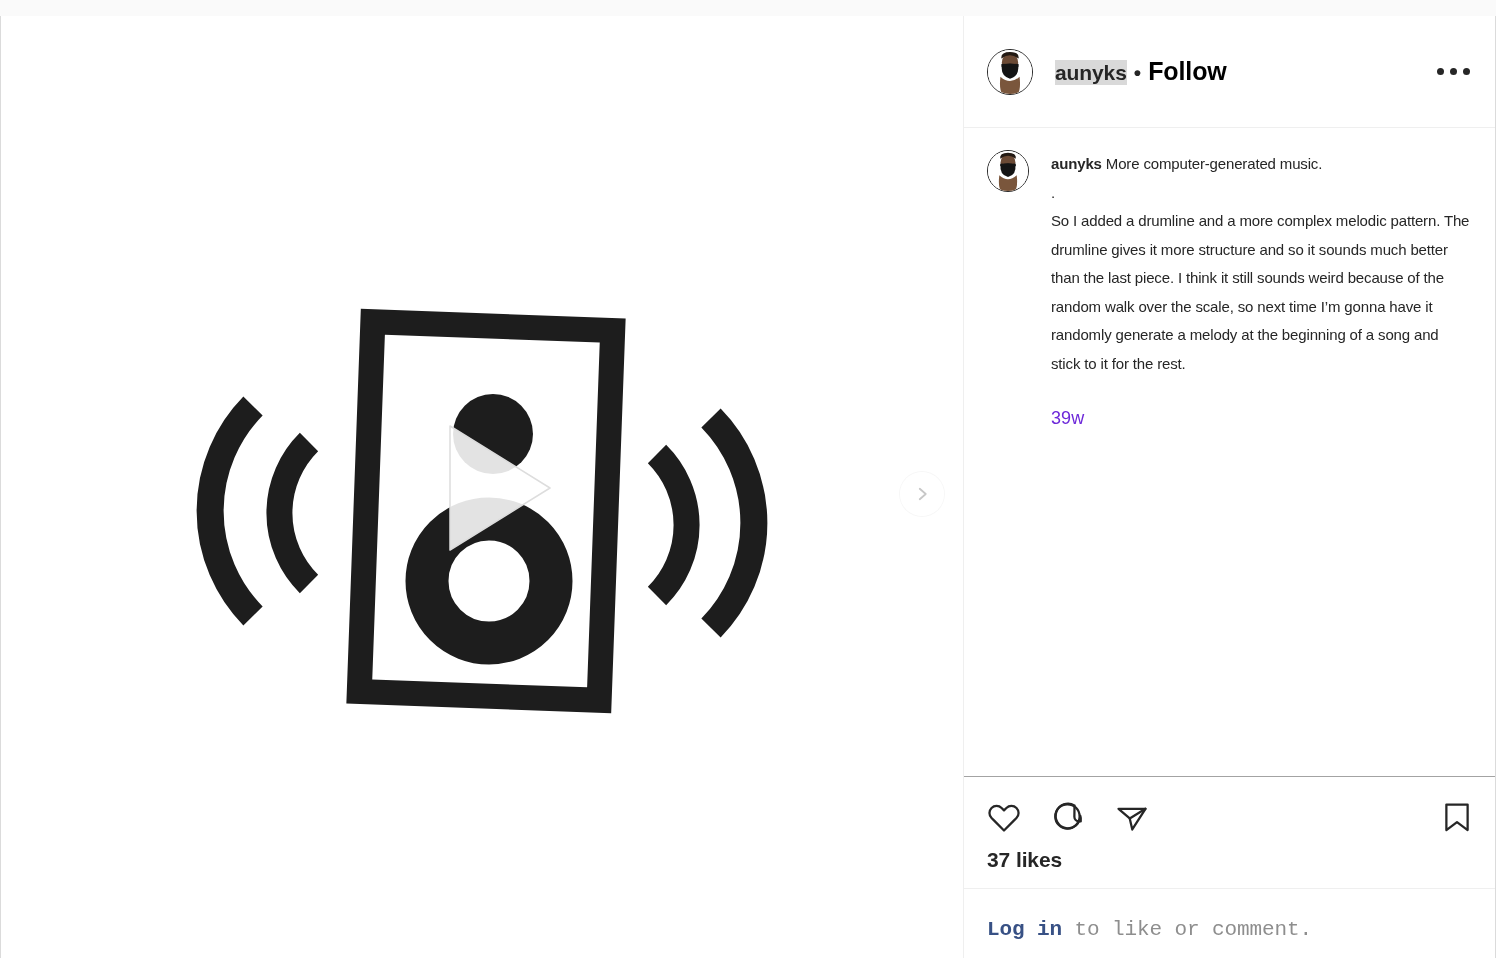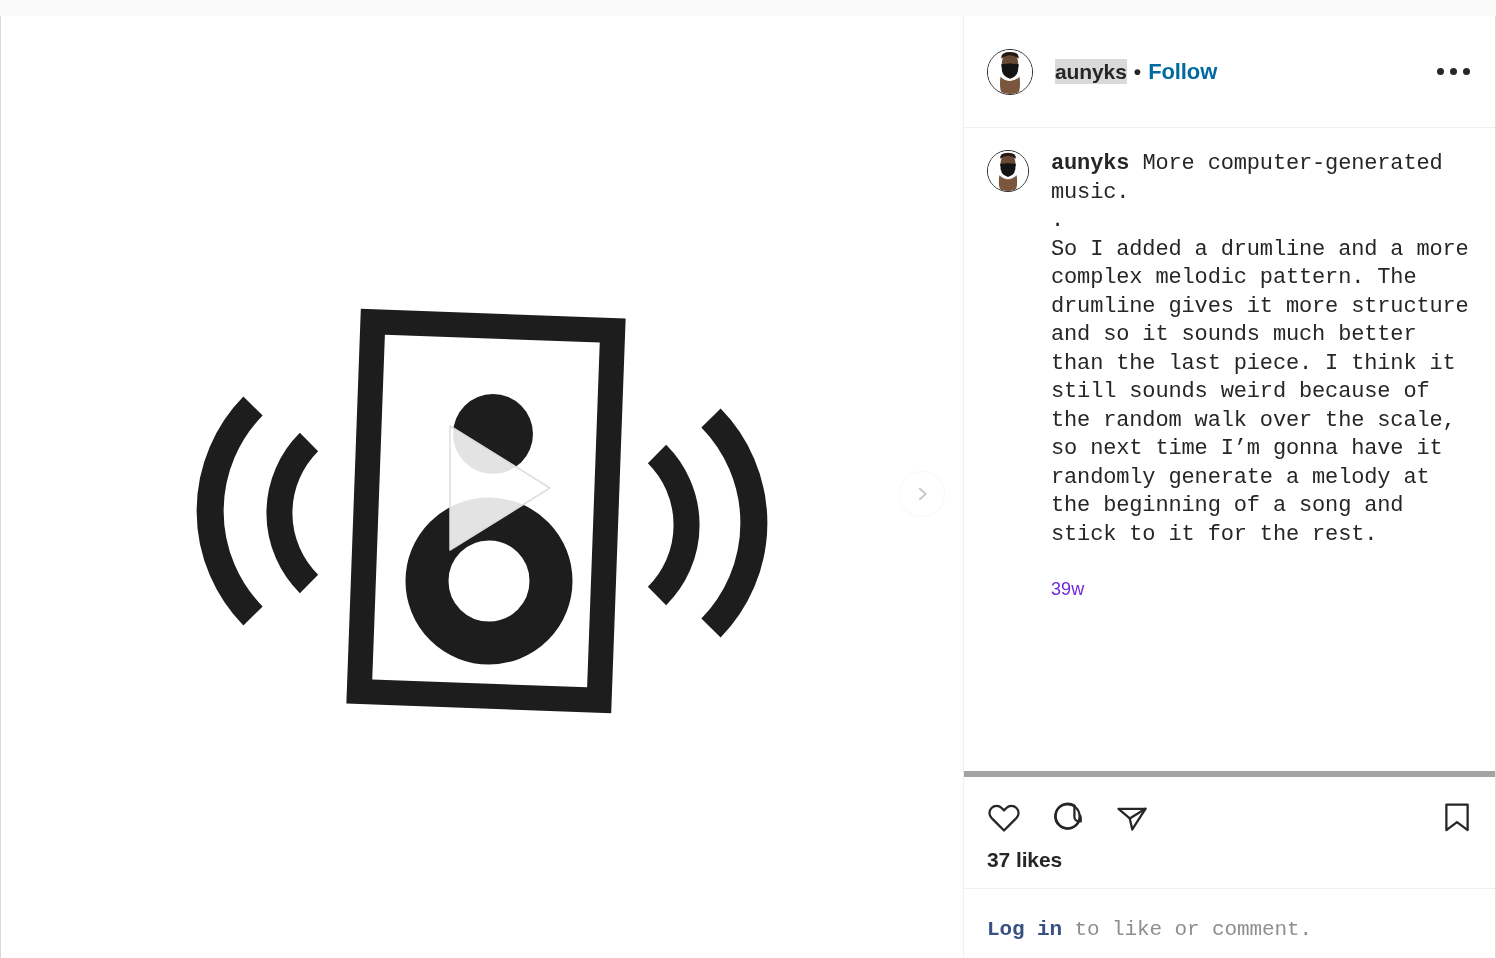--- a/index.html
+++ b/index.html
@@ -112,23 +112,23 @@
     line-height: 1.2;
     letter-spacing: -0.1px;
   }
   #header-sep {
     font-size: 21px;
     color: #262626;
     margin: 0 7px;
     font-weight: 600;
   }
   #follow-link {
-    font-size: 22px;
-    font-weight: 600;
-    color: #0369a1;
+    font-size: 25px;
+    font-weight: 600;
+    color: #000000;
     cursor: pointer;
     letter-spacing: -0.1px;
   }
   #more-options {
     margin-left: auto;
     width: 46px;
     height: 40px;
     display: flex;
     align-items: center;
     justify-content: center;
@@ -151,44 +151,43 @@
   #caption-row {
     display: flex;
     align-items: flex-start;
   }
   #caption-body {
     margin-left: 22px;
     flex: 1 1 auto;
     min-width: 0;
   }
   #caption-text {
-    font-size: 22px;
+    font-size: 15px;
     line-height: 28.5px;
     color: #262626;
     white-space: pre-wrap;
     word-wrap: break-word;
     letter-spacing: -0.15px;
-    font-family: Liberation Mono, monospace;
   }
   #caption-author {
     font-weight: 600;
     color: #262626;
   }
   #caption-time {
     display: block;
     margin-top: 30px;
     font-size: 18px;
     color: #6d28d9;
     letter-spacing: 0.1px;
   }
 
   
   #action-region {
     flex: 0 0 auto;
-    border-top: 6px solid #a3a3a3;
+    border-top: 1px solid #a3a3a3;
     padding: 18px 22px 16px 23px;
   }
   #action-icons {
     display: flex;
     align-items: center;
     height: 44px;
   }
   .action-btn {
     width: 46px;
     height: 44px;

